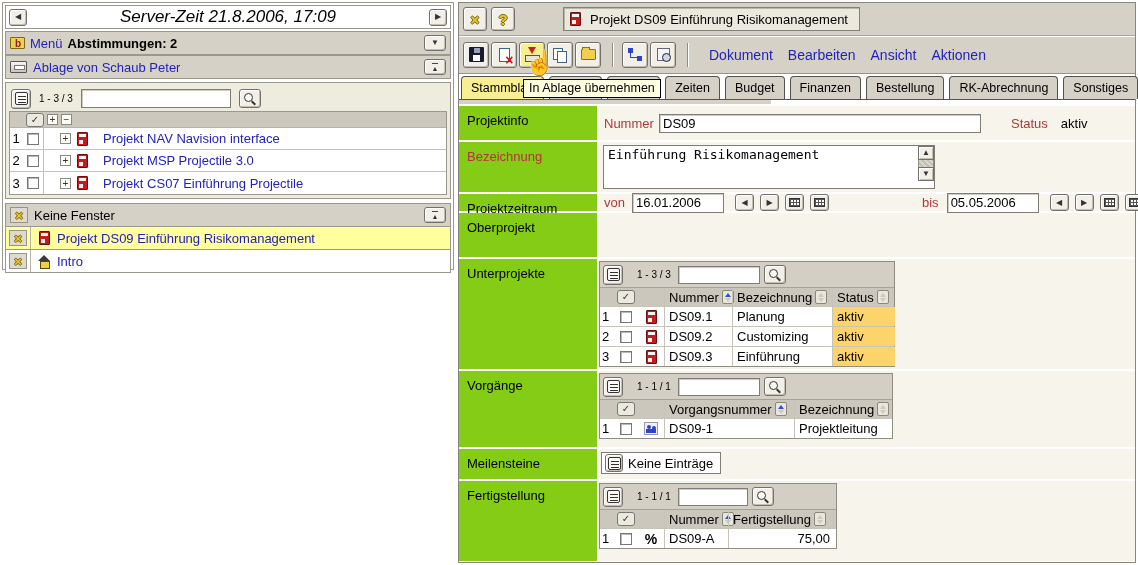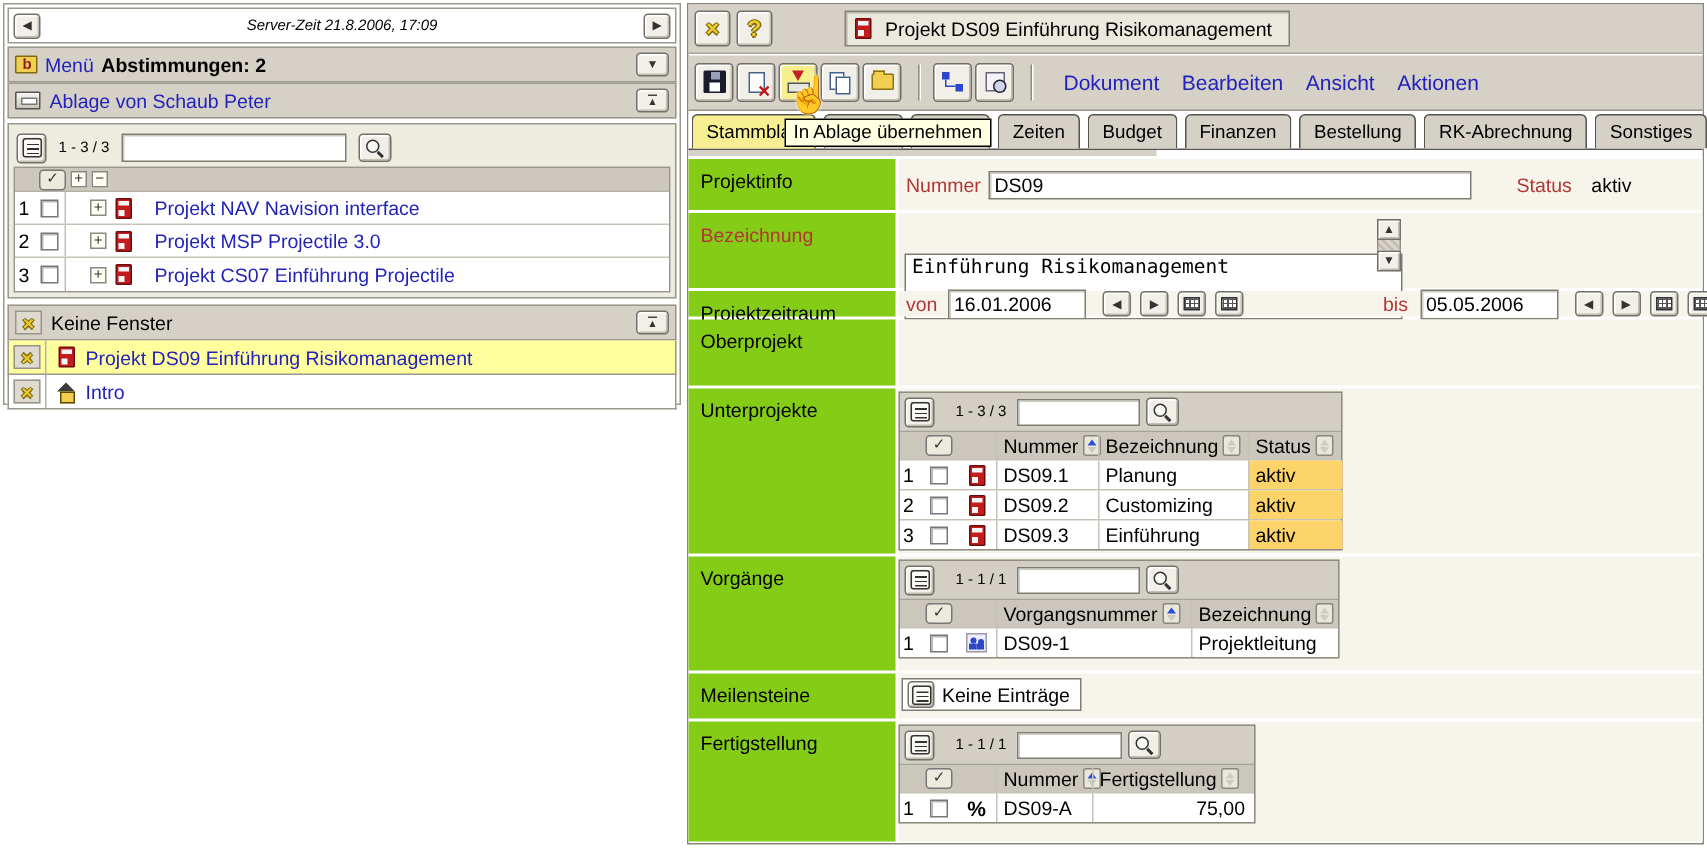--- a/index.html
+++ b/index.html
@@ -96,21 +96,21 @@
   .icon-people { width:14px; height:13px; background:#eef; border:1px solid #99a; position:relative; display:inline-block; }
   .icon-people::before { content:""; position:absolute; left:2px; top:2px; width:4px; height:4px;
         border-radius:50%; background:#2b46c8; box-shadow:5px 1px 0 #2b46c8; }
   .icon-people::after { content:""; position:absolute; left:1px; bottom:1px; width:5px; height:4px;
         background:#2b46c8; box-shadow:5px 0 0 #2b46c8; }
   
   .left-panel { position:absolute; left:2px; top:2px; width:452px; height:268px;
         border:1px solid #9a978c; background:#fff; padding:2px; }
   .srv-bar { height:24px; border:1px solid #9a978c; display:flex; align-items:center;
         justify-content:space-between; padding:0 3px; background:#fff; }
-  .srv-title { font-style:italic; font-size:10px; }
+  .srv-title { font-style:italic; font-size:17px; }
   .abtn { width:18px; height:17px; }
   .menu-bar { height:24px; margin-top:2px; border:1px solid #9a978c; background:#d5d1c7;
         display:flex; align-items:center; gap:5px; padding:0 4px; }
   .sec-head { height:24px; border:1px solid #9a978c; background:#d5d1c7;
         display:flex; align-items:center; gap:6px; padding:0 4px; }
   .collbtn { width:22px; height:16px; margin-left:auto; }
   .collbtn .bar-tri { display:block; border-top:1px solid #444; font-size:7px; line-height:7px;
         padding-top:1px; color:#333; }
   .ablage-block { margin-top:3px; border:1px solid #9a978c; background:#eeebdf; padding:3px; }
   .ctl-row { height:25px; display:flex; align-items:center; gap:8px; padding:0 2px; }
@@ -169,21 +169,21 @@
   .row-bezeichnung { height:50px; }
   .row-zeitraum { height:17px; }
   .row-oberprojekt { height:44px; }
   .row-unterprojekte { height:110px; }
   .row-vorgaenge { height:76px; }
   .row-meilensteine { height:30px; }
   .row-fertigstellung { flex:1; }
   .fi-line { display:flex; align-items:center; height:100%; padding-left:5px; }
   .txtwrap { position:absolute; left:4px; top:3px; width:332px; height:44px; border:1px solid #7f7d73;
         background:#fff; font-family:"DejaVu Sans Mono","Liberation Mono",monospace; font-size:13px;
-        padding:1px 20px 0 4px;margin-top:24px; }
+        padding:1px 20px 0 4px; }
   .txtscroll { position:absolute; right:1px; top:1px; width:16px; display:flex; flex-direction:column; }
   .sbtn { width:16px; height:14px; border-radius:0; }
   .sthumb { height:7px; background:repeating-linear-gradient(45deg,#d9d5cb 0 2px,#c3bfb4 2px 4px);
         border:1px solid #8f8c82; border-top:none; border-bottom:none; }
   .dbtns { display:flex; gap:6px; margin-left:11px; align-items:center; }
   .dbtn { width:19px; height:17px; }
   
   .twidget { border:1px solid #8f8c82; background:#d3cfc5; margin-top:2px; }
   .t-ctl { height:25px; display:flex; align-items:center; gap:7px; padding:0 3px; }
   .t-grid { background:#fff; border-top:1px solid #a5a299; }

